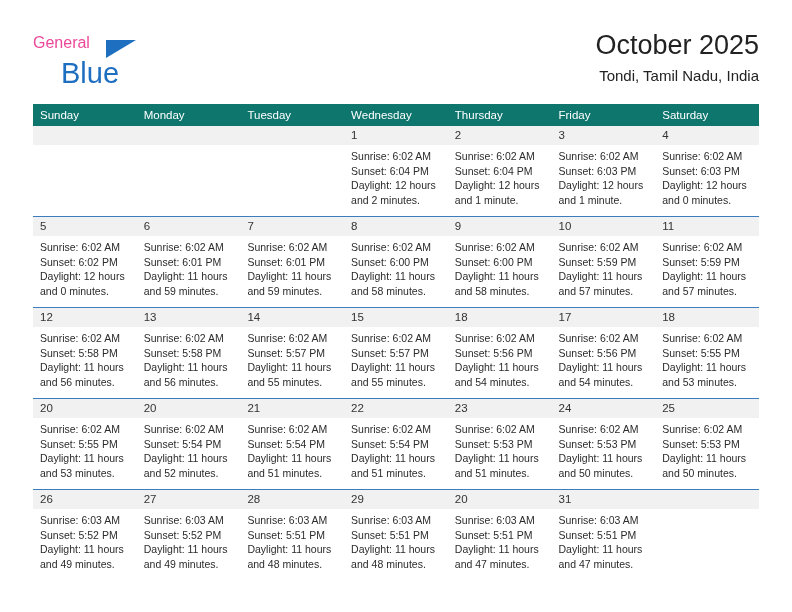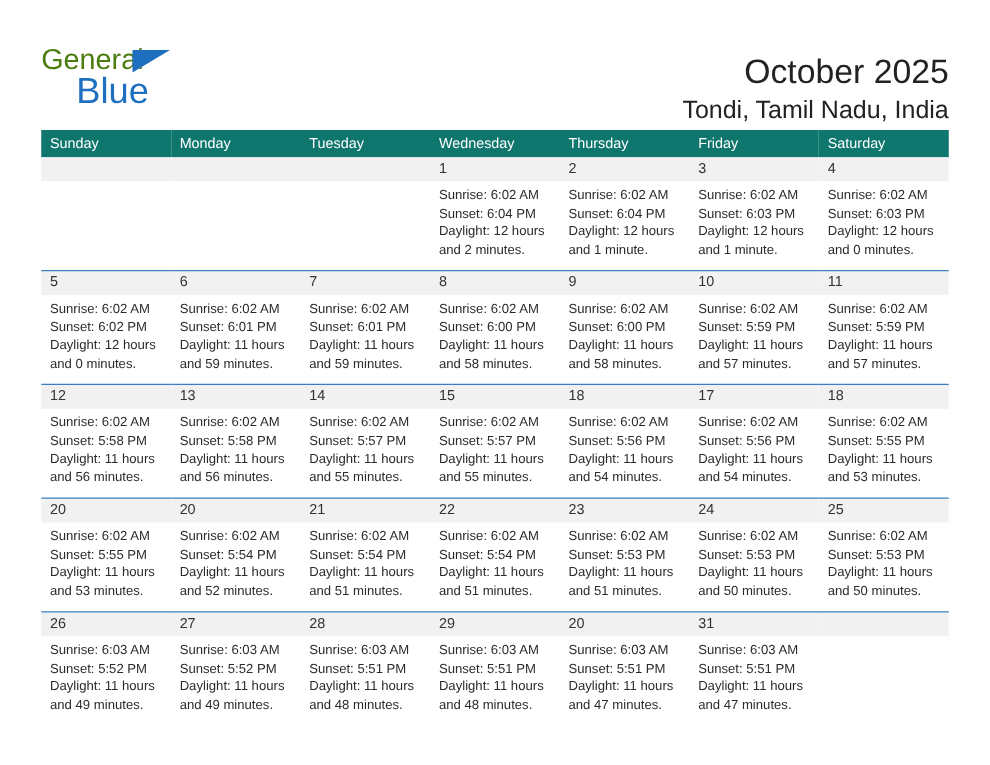--- a/index.html
+++ b/index.html
@@ -36,23 +36,23 @@
     position: absolute;
     left: 0;
     top: 0;
     width: 200px;
     height: 58px;
   }
   .logo-general {
     position: absolute;
     left: 0;
     top: 6px;
-    font-size: 23px;
+    font-size: 16px;
     letter-spacing: 0px;
-    color: #4d7c0f;
+    color: #ec4899;
     font-family: "Liberation Sans", sans-serif;
   }
   .logo-tri {
     position: absolute;
     left: 73px;
     top: 12px;
     width: 0;
     height: 0;
     border-left: 30px solid #1f6fc0;
     border-bottom: 18px solid transparent;
@@ -62,31 +62,31 @@
     left: 28px;
     top: 29px;
     font-size: 29px;
     color: #1f6fc0;
     font-family: "Liberation Sans", sans-serif;
   }
 
   .title-block {
     position: absolute;
     right: 0;
-    top: 12px;
+    top: 0;
     text-align: right;
   }
   .cal-title {
     font-size: 27px;
     color: #222222;
     line-height: 34px;
     white-space: nowrap;
   }
   .cal-subtitle {
-    font-size: 20px;
+    font-size: 15px;
     color: #222222;
     line-height: 22px;
     margin-top: 3px;
     white-space: nowrap;
   }
 
   
   .calendar {
     position: absolute;
     left: 33px;

